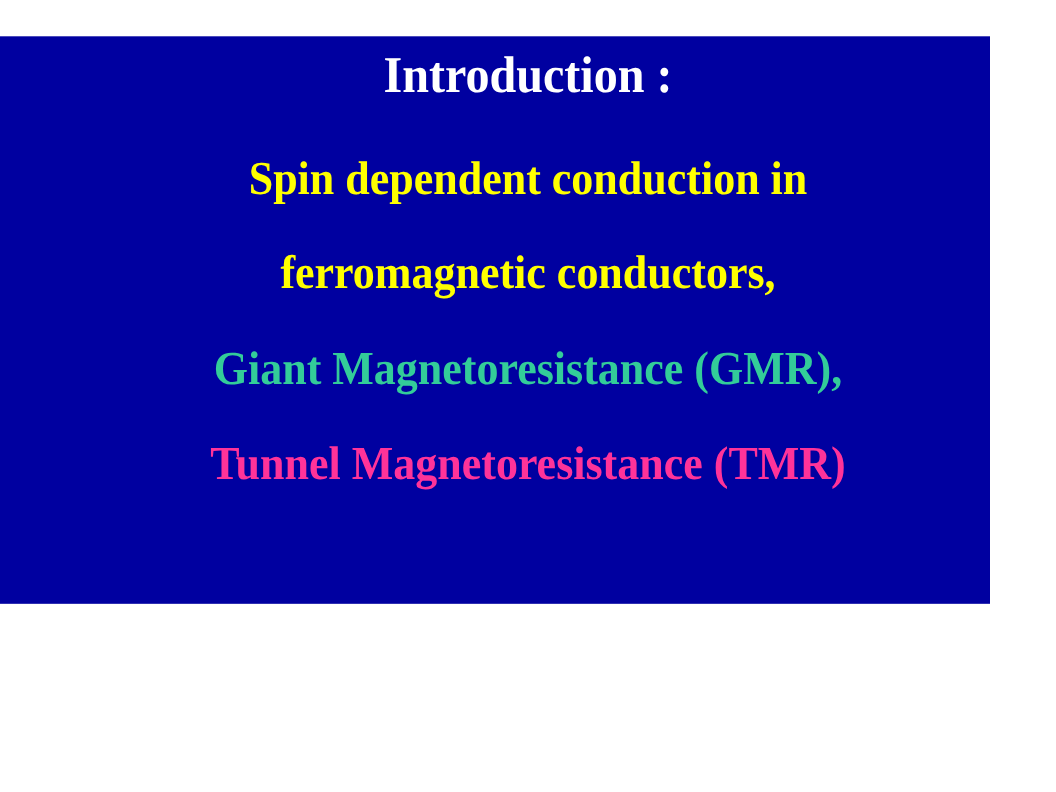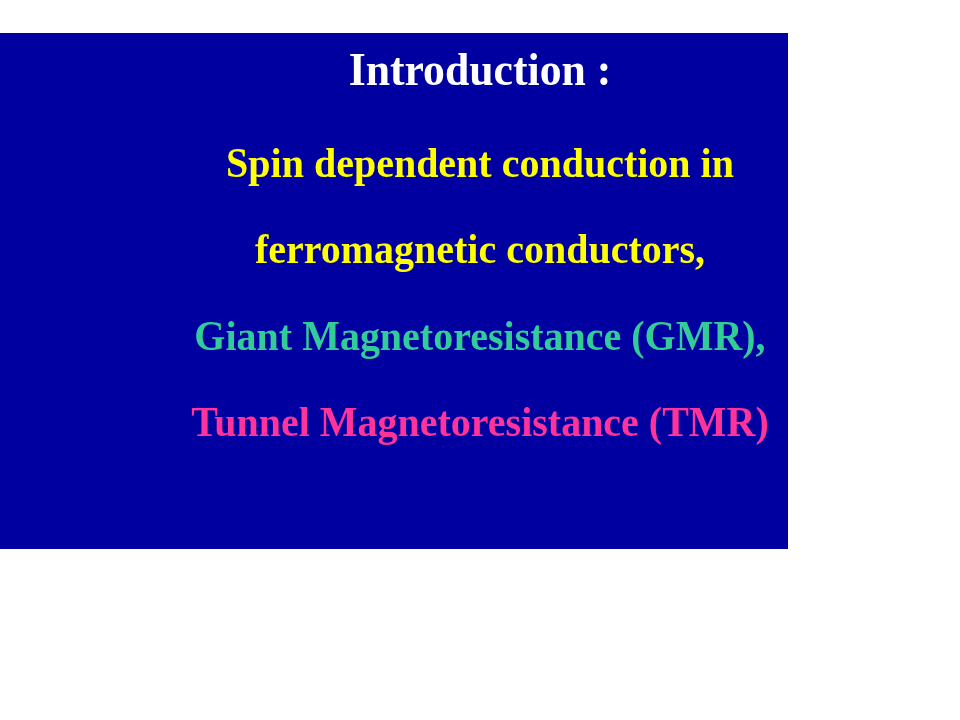--- a/index.html
+++ b/index.html
@@ -20,21 +20,21 @@
     width: 960px;
     height: 720px;
     background: #ffffff;
   }
 
   
   #slide-panel {
     position: absolute;
     left: 0px;
     top: 33px;
-    width: 788px;
+    width: 900px;
     height: 516px;
     background: #0000a0;
     overflow: hidden;
   }
 
   .slide-line {
     position: absolute;
     left: 0;
     width: 960px;
     text-align: center;

